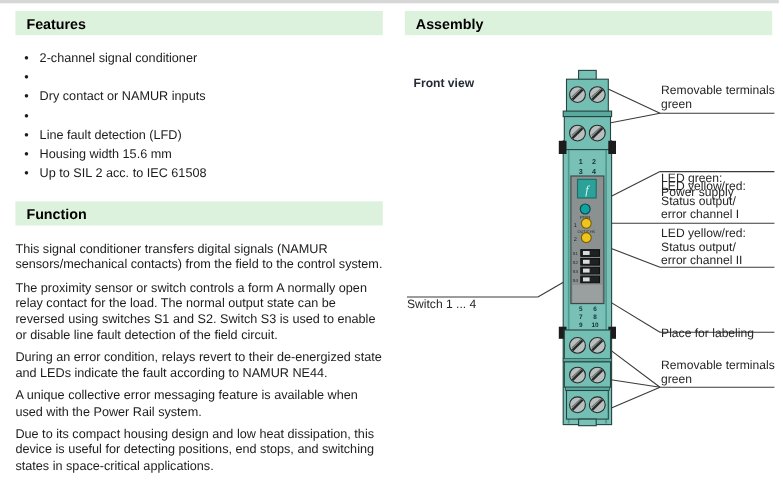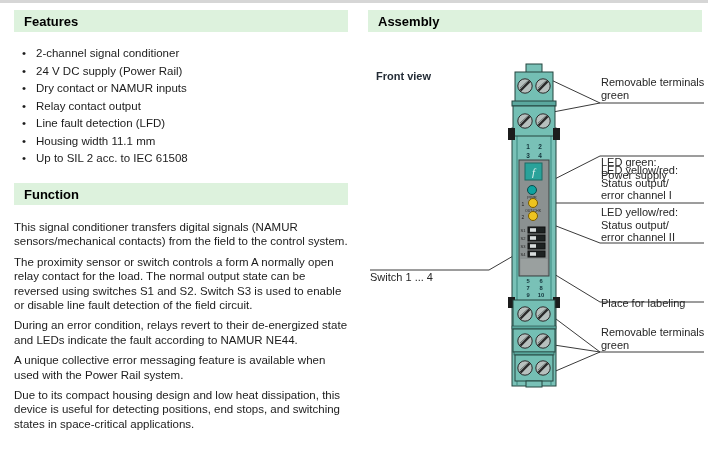--- a/index.html
+++ b/index.html
@@ -43,37 +43,35 @@
     <span>Features</span>
   </div>
 
   <div class="feature-list">
     <div class="feature-item">
         <span class="bullet">•</span>
         <span>2-channel signal conditioner</span>
       </div>
     <div class="feature-item">
         <span class="bullet">•</span>
-        <span>24 V DC supply (Power Rail)</span>
       </div>
     <div class="feature-item">
         <span class="bullet">•</span>
         <span>Dry contact or NAMUR inputs</span>
       </div>
     <div class="feature-item">
         <span class="bullet">•</span>
-        <span>Relay contact output</span>
       </div>
     <div class="feature-item">
         <span class="bullet">•</span>
         <span>Line fault detection (LFD)</span>
       </div>
     <div class="feature-item">
         <span class="bullet">•</span>
-        <span>Housing width 11.1 mm</span>
+        <span>Housing width 15.6 mm</span>
       </div>
     <div class="feature-item">
         <span class="bullet">•</span>
         <span>Up to SIL 2 acc. to IEC 61508</span>
       </div>
   </div>
 
   <div class="section-bar bar-function">
     <span>Function</span>
   </div>

